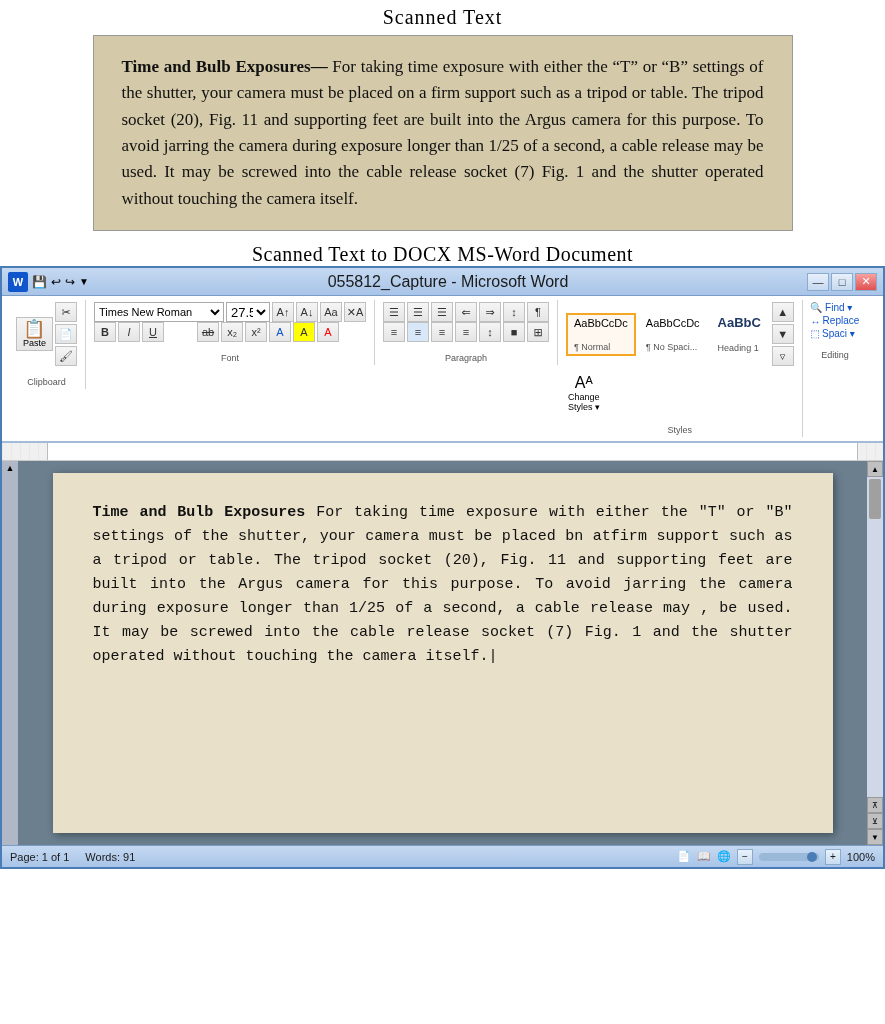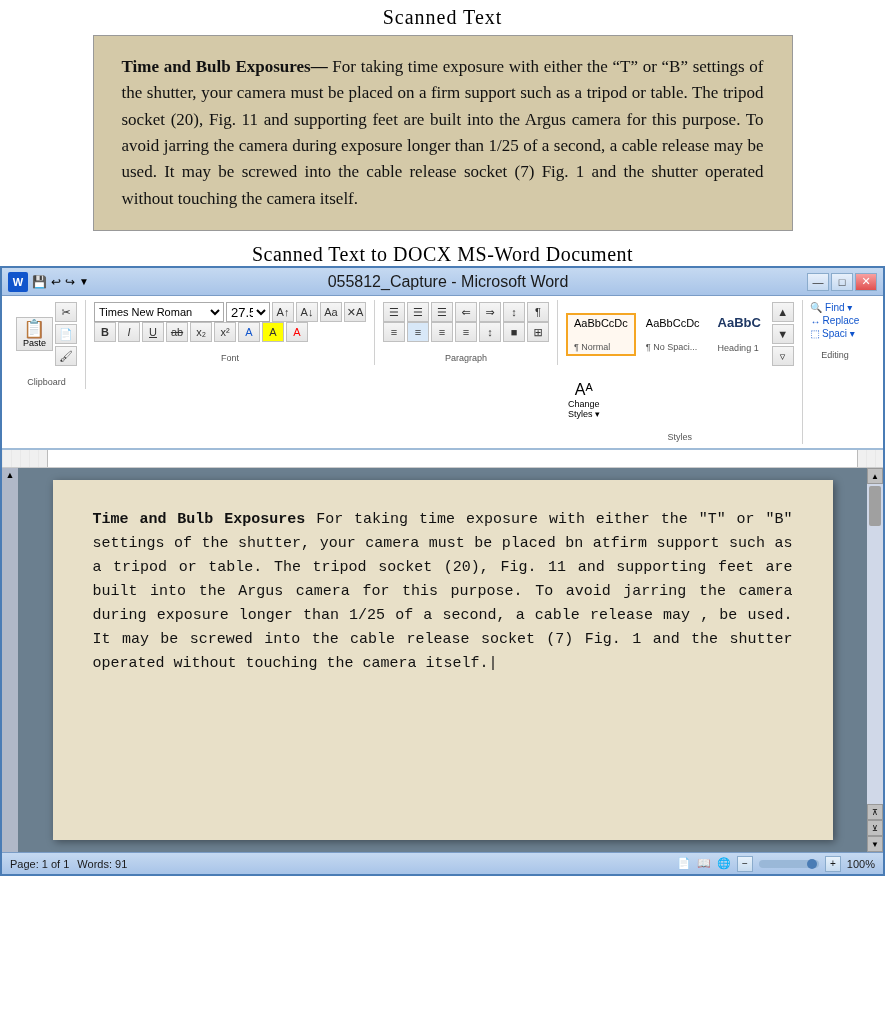--- a/index.html
+++ b/index.html
@@ -363,21 +363,21 @@
       background: linear-gradient(to bottom, #c5d9f1 0%, #a8c4e8 100%);
       height: 22px;
       display: flex;
       align-items: center;
       justify-content: space-between;
       padding: 0 8px;
       border-top: 1px solid #7a9cc6;
       font-size: 11px;
       color: #1a1a1a;
     }
-    .status-left { display: flex; gap: 8px; }
+    .status-left { display: flex; gap: 16px; }
     .status-right { display: flex; align-items: center; gap: 6px; }
     .zoom-btn {
       width: 16px;
       height: 16px;
       border: 1px solid #8aabcc;
       background: linear-gradient(to bottom, #e8f2fb, #c8dcf0);
       display: flex;
       align-items: center;
       justify-content: center;
       font-size: 10px;
@@ -466,21 +466,21 @@
         </select>
         <div class="ribbon-btn">A↑</div>
         <div class="ribbon-btn">A↓</div>
         <div class="ribbon-btn">Aa</div>
         <div class="ribbon-btn">✕A</div>
       </div>
       <div class="ribbon-row">
         <div class="ribbon-btn bold">B</div>
         <div class="ribbon-btn italic">I</div>
         <div class="ribbon-btn underline">U</div>
-        <div class="ribbon-btn" style="text-decoration:line-through;">ab</div>
+        <div class="ribbon-btn" style="text-decoration:line-through;margin-left:31px;">ab</div>
         <div class="ribbon-btn">x₂</div>
         <div class="ribbon-btn">x²</div>
         <div class="ribbon-btn" style="color:#1155cc;">A</div>
         <div class="ribbon-btn" style="background:yellow;">A</div>
         <div class="ribbon-btn" style="color:red;">A</div>
       </div>
       <div class="ribbon-group-label">Font</div>
     </div>
 
     <div class="ribbon-group">
@@ -518,21 +518,21 @@
         <div class="style-item">
           <span style="font-size:13px;font-weight:bold;color:#1f3864;">AaBbC</span>
           <span class="style-item-label">Heading 1</span>
         </div>
         <div style="display:flex;flex-direction:column;gap:2px;">
           <div class="ribbon-btn">▲</div>
           <div class="ribbon-btn">▼</div>
           <div class="ribbon-btn">▿</div>
         </div>
       </div>
-      <div style="display:flex;align-items:center;gap:4px;margin-top:13px;">
+      <div style="display:flex;align-items:center;gap:4px;margin-top:6px;">
         <div class="change-styles-btn">
           <span style="font-size:16px;">Aᴬ</span>
           <span style="font-size:9px;">Change<br>Styles ▾</span>
         </div>
       </div>
       <div class="ribbon-group-label">Styles</div>
     </div>
 
     <div class="ribbon-group">
       <div class="find-replace">

